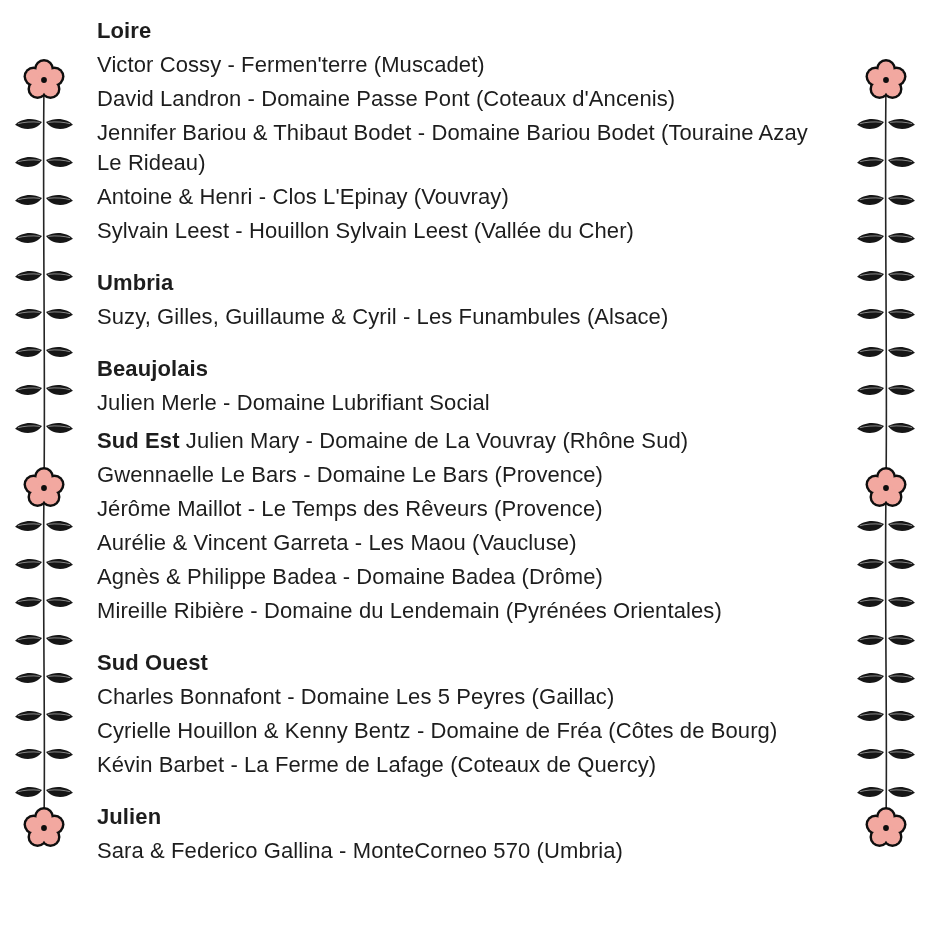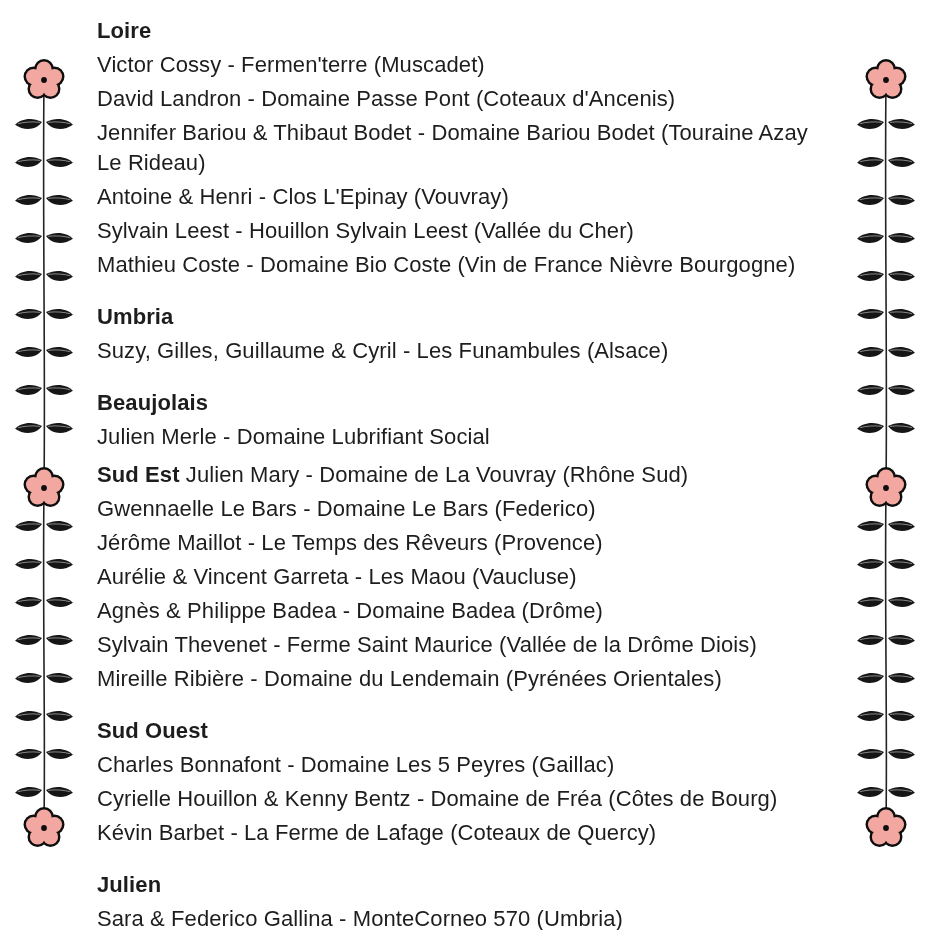--- a/index.html
+++ b/index.html
@@ -128,37 +128,35 @@
   </div>
 
   <main class="content" id="content">
       <section class="section">
         <p class="line heading">Loire</p>
         <p class="line"><span>Victor Cossy - Fermen'terre (Muscadet)</span></p>
         <p class="line"><span>David Landron - Domaine Passe Pont (Coteaux d'Ancenis)</span></p>
         <p class="line"><span>Jennifer Bariou &amp; Thibaut Bodet - Domaine Bariou Bodet (Touraine Azay Le Rideau)</span></p>
         <p class="line"><span>Antoine &amp; Henri - Clos L'Epinay (Vouvray)</span></p>
         <p class="line"><span>Sylvain Leest - Houillon Sylvain Leest (Vallée du Cher)</span></p>
-        <p class="line"><span>Mathieu Coste - Domaine Bio Coste (Vin de France Nièvre Bourgogne)</span></p>
       </section>
       <section class="section">
         <p class="line heading">Umbria</p>
         <p class="line"><span>Suzy, Gilles, Guillaume &amp; Cyril - Les Funambules (Alsace)</span></p>
       </section>
       <section class="section">
         <p class="line heading">Beaujolais</p>
         <p class="line"><span>Julien Merle - Domaine Lubrifiant Social</span></p>
       </section>
       <section class="section compact">
         <p class="line"><span class="heading">Sud Est</span> <span>Julien Mary - Domaine de La Vouvray (Rhône Sud)</span></p>
-        <p class="line"><span>Gwennaelle Le Bars - Domaine Le Bars (Federico)</span></p>
+        <p class="line"><span>Gwennaelle Le Bars - Domaine Le Bars (Provence)</span></p>
         <p class="line"><span>Jérôme Maillot - Le Temps des Rêveurs (Provence)</span></p>
         <p class="line"><span>Aurélie &amp; Vincent Garreta - Les Maou (Vaucluse)</span></p>
         <p class="line"><span>Agnès &amp; Philippe Badea - Domaine Badea (Drôme)</span></p>
-        <p class="line"><span>Sylvain Thevenet - Ferme Saint Maurice (Vallée de la Drôme Diois)</span></p>
         <p class="line"><span>Mireille Ribière - Domaine du Lendemain (Pyrénées Orientales)</span></p>
       </section>
       <section class="section">
         <p class="line heading">Sud Ouest</p>
         <p class="line"><span>Charles Bonnafont - Domaine Les 5 Peyres (Gaillac)</span></p>
         <p class="line"><span>Cyrielle Houillon &amp; Kenny Bentz - Domaine de Fréa (Côtes de Bourg)</span></p>
         <p class="line"><span>Kévin Barbet - La Ferme de Lafage (Coteaux de Quercy)</span></p>
       </section>
       <section class="section">
         <p class="line heading">Julien</p>

